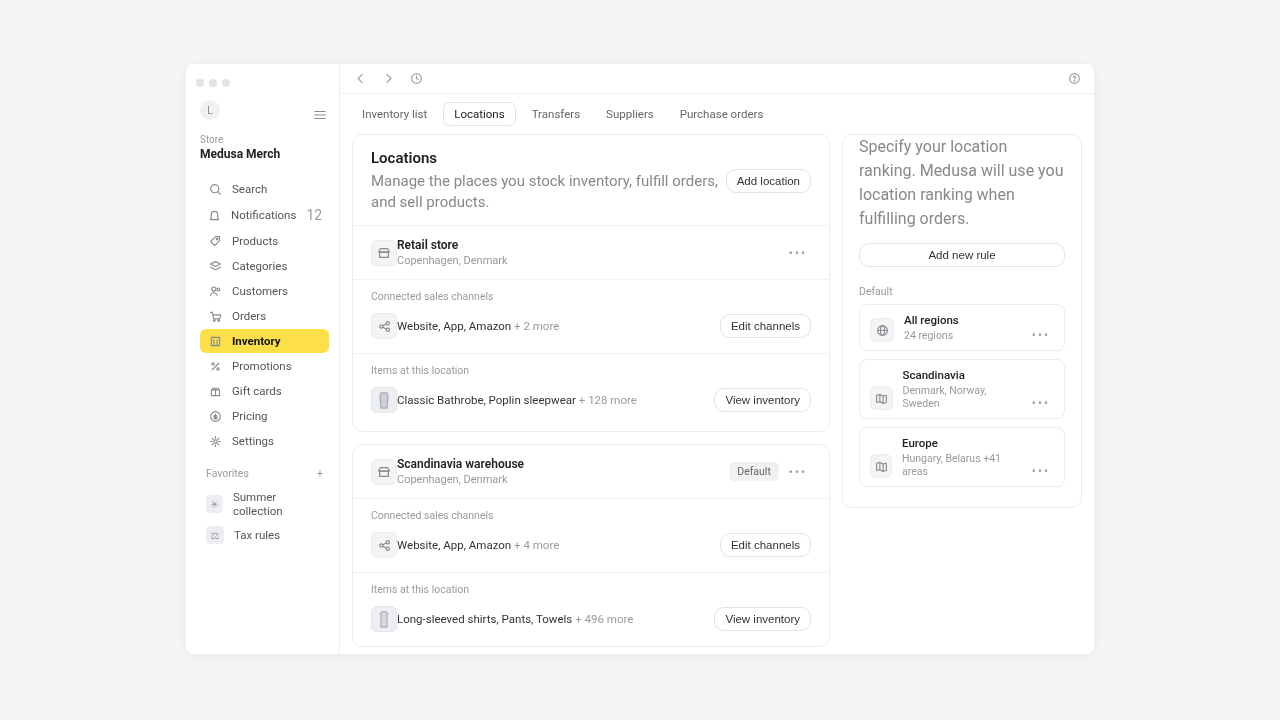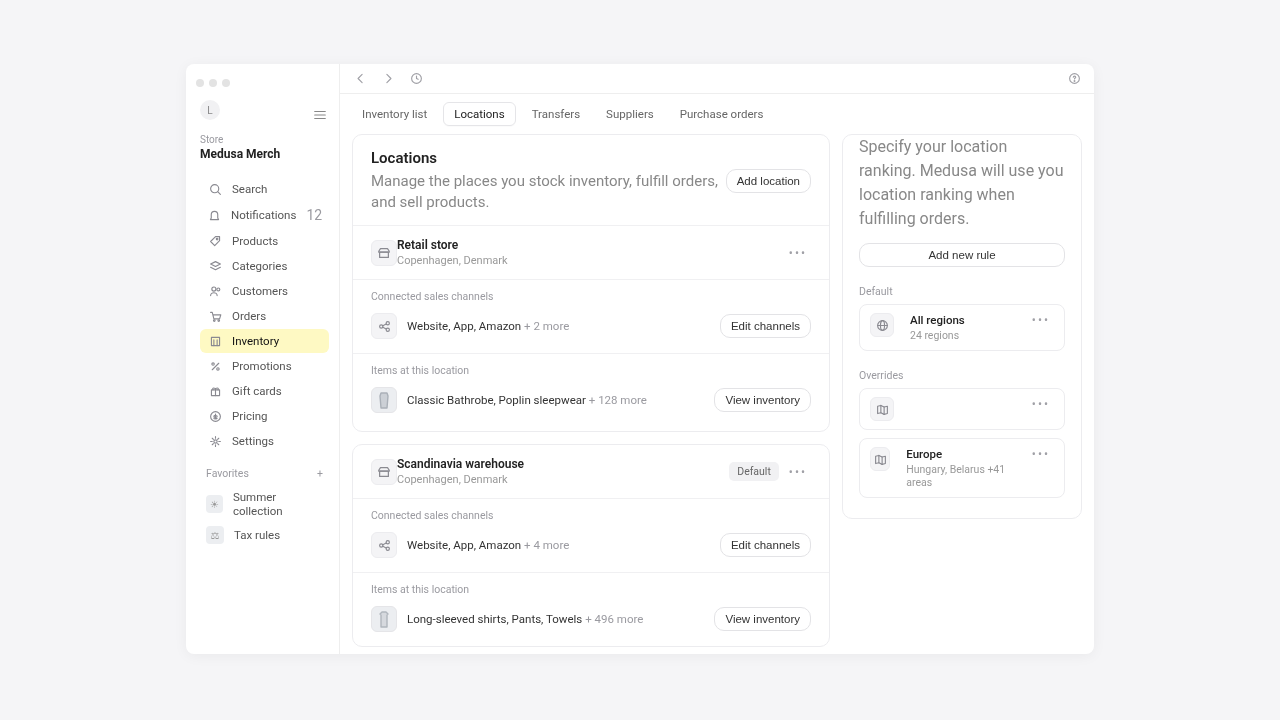--- a/index.html
+++ b/index.html
@@ -57,21 +57,21 @@
   .store-label { color:#9a9aa0; font-size:10px; margin-top: 14px;}
   .store-name { font-weight:700; font-size:12px; margin-top:2px; color:#222;}
   .nav { margin-top: 16px; display:flex; flex-direction:column; gap: 1px;}
   .nav-item {
     display:flex; align-items:center; gap: 10px;
     padding: 5px 8px; border-radius: 6px;
     color:#555; font-size:11.5px;
     cursor:pointer;
   }
   .nav-item .icon { width:14px; height:14px; color:#8a8a91; display:flex; align-items:center; justify-content:center;}
-  .nav-item.active { background:#fef9c3; color:#111; font-weight:400;}
+  .nav-item.active { background:#fde047; color:#111; font-weight:700;}
   .nav-item .badge { margin-left:auto; color:#9a9aa0; font-size:14px;}
   .section-label { color:#9a9aa0; font-size:10.5px; margin:14px 0 6px 6px; display:flex; align-items:center;}
   .section-label .plus { margin-left:auto; margin-right:6px; color:#9a9aa0;}
   .fav-item {
     display:flex; align-items:center; gap:10px;
     padding:4px 6px; border-radius:6px; color:#555; font-size:11.5px;
     cursor:pointer;
   }
   .fav-thumb {
     width:18px; height:18px; border-radius:4px; background:#eceef1;
@@ -130,37 +130,37 @@
   .dots { margin-left:auto; color:#a0a0a6; letter-spacing:2px; cursor:pointer; font-size:12px; padding:0 4px;}
   .chip {
     background:#f1f1f3; color:#666; font-size:10.5px;
     padding:3px 8px; border-radius:5px; margin-left:auto; margin-right:6px;
   }
   .subsection {
     border-top:1px solid #f0f0f2;
     padding:10px 18px 14px 18px;
   }
   .subsection-label { font-size:10.5px; color:#9a9aa0; margin-bottom:10px;}
-  .subrow { display:flex; align-items:center; gap:10px;}
+  .subrow { display:flex; align-items:center; gap:0;}
   .subrow-text { font-size:11.5px; color:#333;}
   .subrow-text .muted { color:#9a9aa0;}
   .subrow .btn { margin-left:auto;}
   .thumb {
     width:26px; height:26px; border-radius:6px; background:#eceef1; border:1px solid #e5e5e8;
     display:flex; align-items:center; justify-content:center; color:#888;
   }
   
   .side-title { font-size:13px; font-weight:600; padding:14px 16px 4px 16px; color:#222;}
   .side-sub { font-size:16px; color:#888; padding:0 16px 12px 16px; line-height:1.5;}
   .side-section-label { font-size:10.5px; color:#9a9aa0; padding:10px 16px 6px 16px;}
   .rule-card {
     margin:0 16px 8px 16px;
     border:1px solid #ececef; border-radius:8px;
     padding:8px 10px;
-    display:flex; align-items:flex-start; gap:16px;
+    display:flex; align-items:flex-end; gap:10px;
   }
   .rule-name { font-size:11.5px; font-weight:500; color:#222;}
   .rule-sub { font-size:10.5px; color:#999; margin-top:2px;}
   .side-btn-wrap { padding:0 16px 8px 16px;}
   
   svg { stroke: currentColor; fill:none; stroke-width:1.4; stroke-linecap:round; stroke-linejoin:round;}
   .content::-webkit-scrollbar{width:0;}
 </style>
 </head>
 <body>
@@ -468,29 +468,32 @@
                   <ellipse cx="8" cy="8" rx="2.5" ry="6"></ellipse>
                   <line x1="2" y1="8" x2="14" y2="8"></line>
                 </svg>
               </div>
             <div>
               <div class="rule-name">All regions</div>
               <div class="rule-sub">24 regions</div>
             </div>
             <span class="dots">•••</span>
           </div>
-          <div class="side-section-label">Overrides</div>
           <div class="rule-card">
             <div class="icon-box" style="width:24px;height:24px;">
                 <svg width="13" height="13" viewBox="0 0 16 16">
                   <path d="M2 4l4-1 4 2 4-1v9l-4 1-4-2-4 1V4z"></path>
                   <line x1="6" y1="3" x2="6" y2="12"></line>
                   <line x1="10" y1="5" x2="10" y2="14"></line>
                 </svg>
               </div>
+            <div>
+              <div class="rule-name">Scandinavia</div>
+              <div class="rule-sub">Denmark, Norway, Sweden</div>
+            </div>
             <span class="dots">•••</span>
           </div>
           <div class="rule-card">
             <div class="icon-box" style="width:24px;height:24px;">
                 <svg width="13" height="13" viewBox="0 0 16 16">
                   <path d="M2 4l4-1 4 2 4-1v9l-4 1-4-2-4 1V4z"></path>
                   <line x1="6" y1="3" x2="6" y2="12"></line>
                   <line x1="10" y1="5" x2="10" y2="14"></line>
                 </svg>
               </div>

